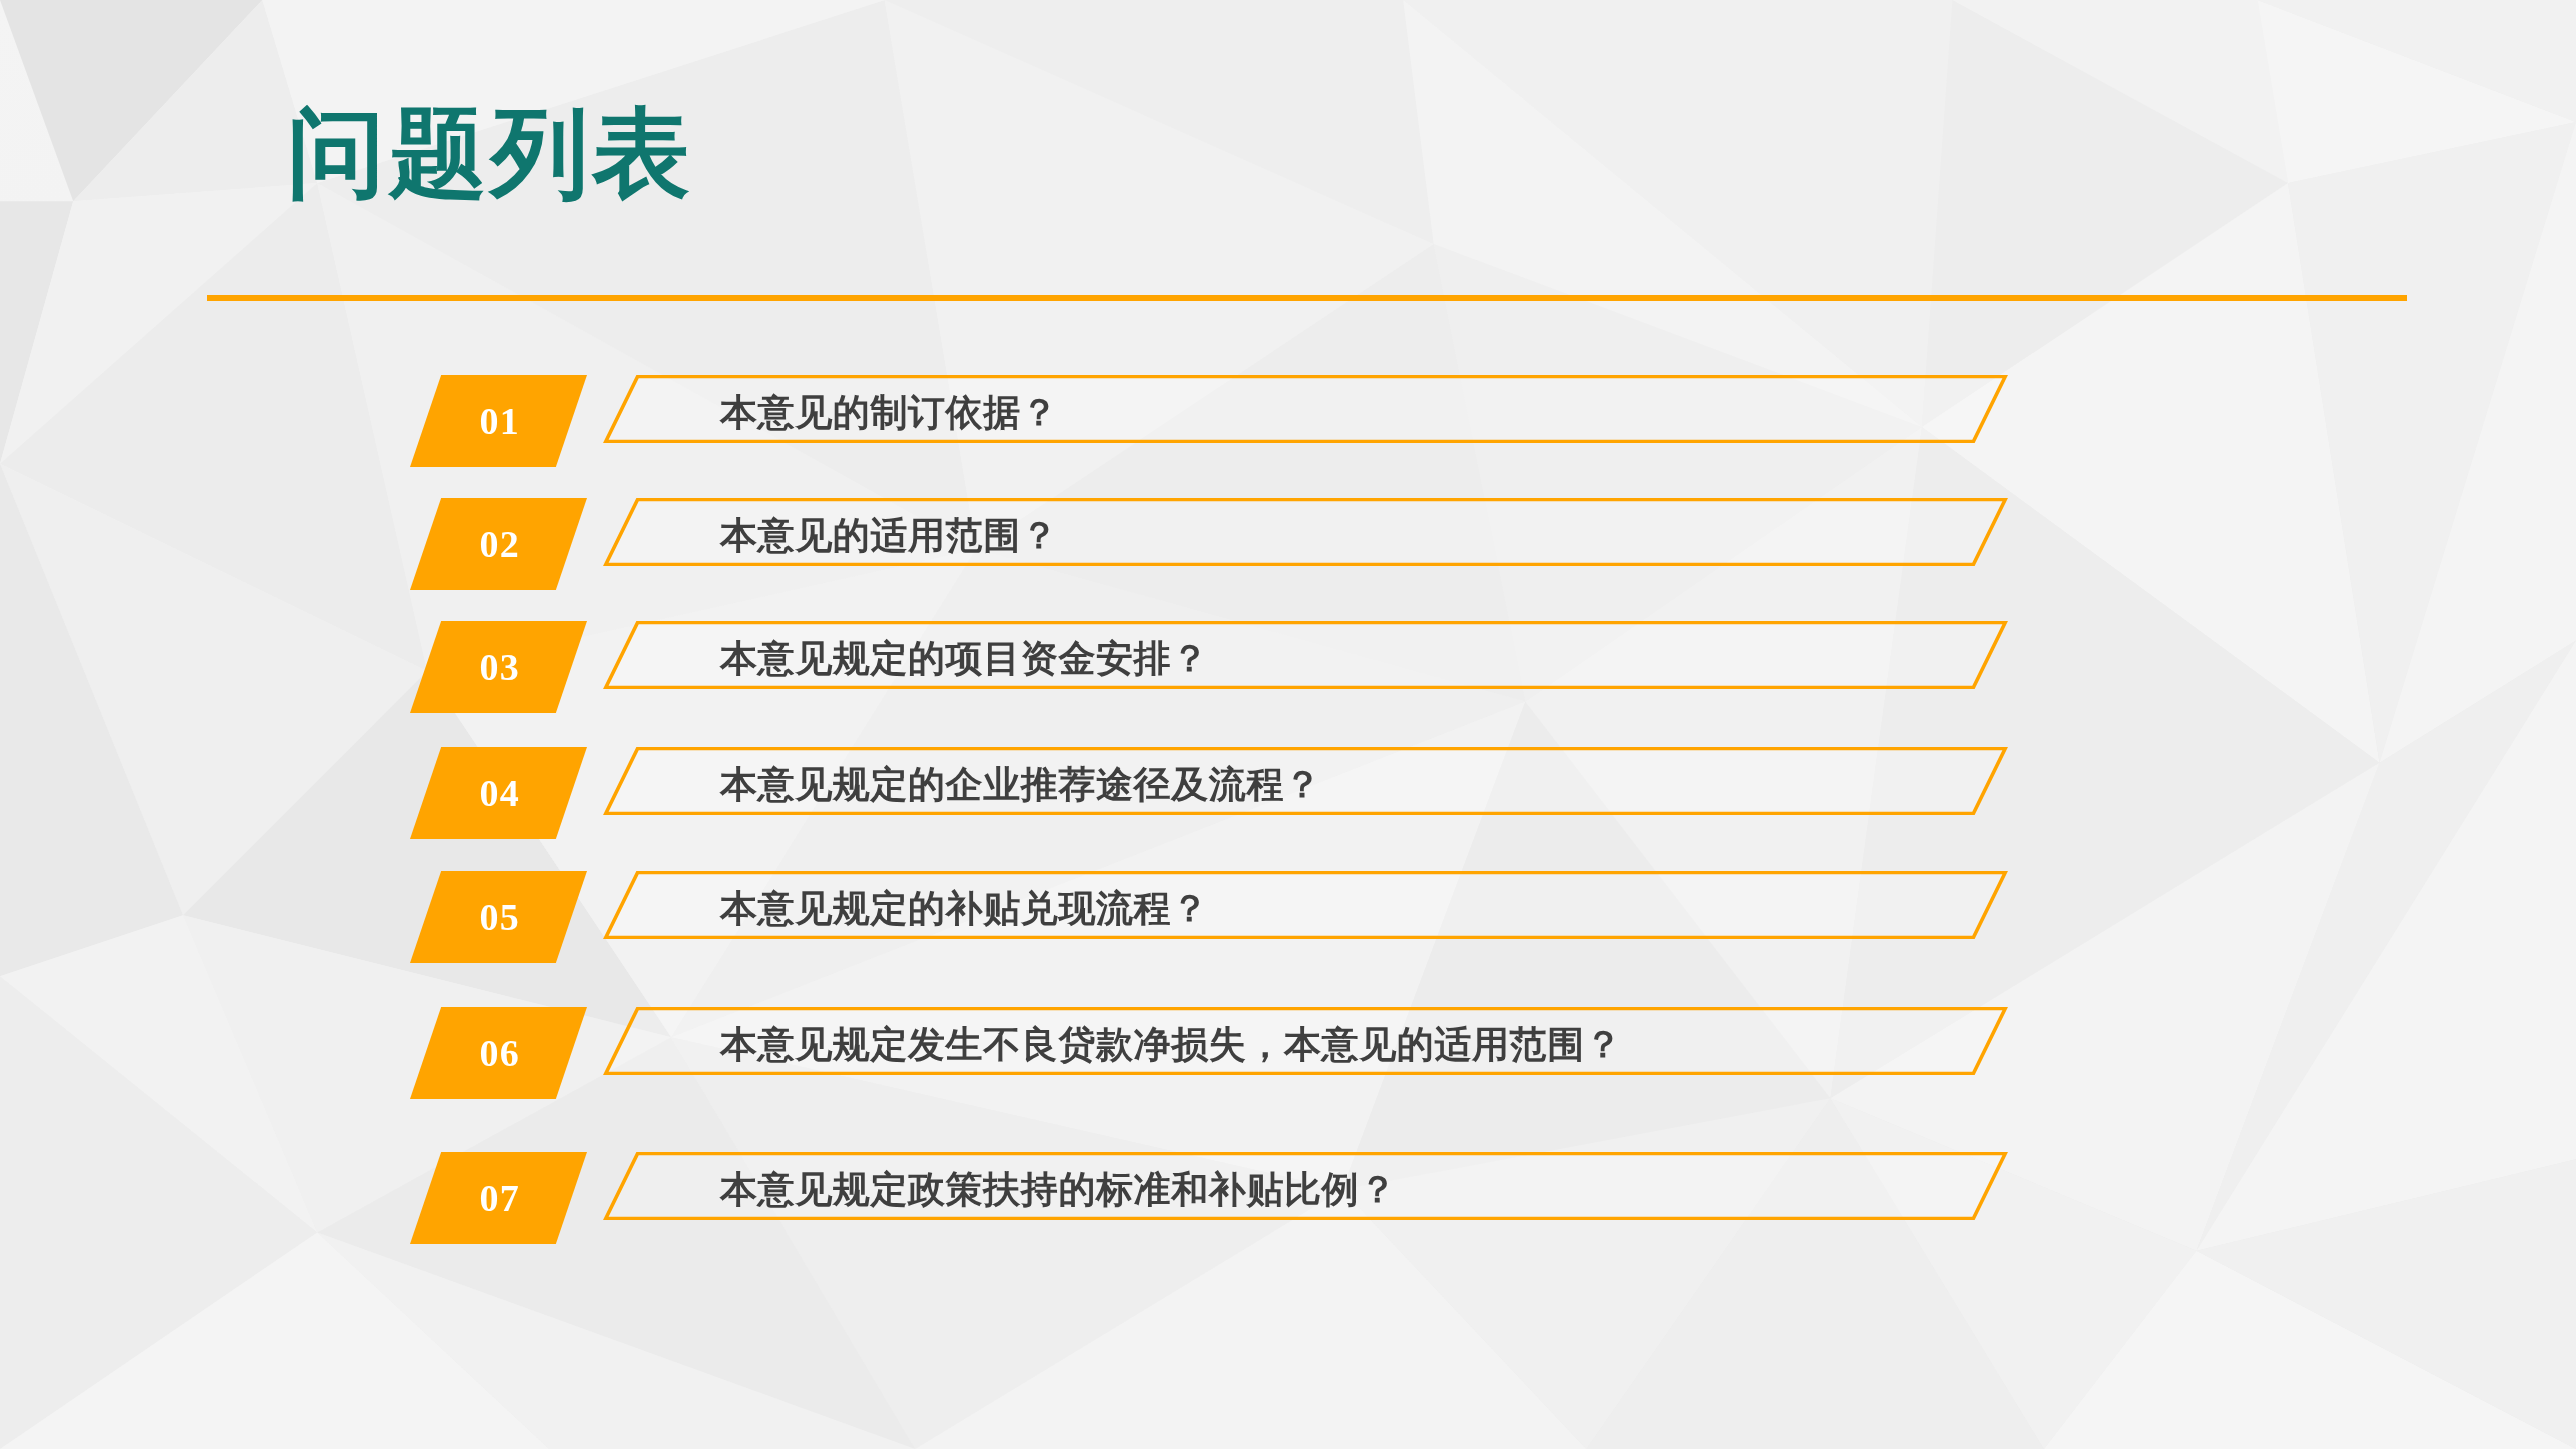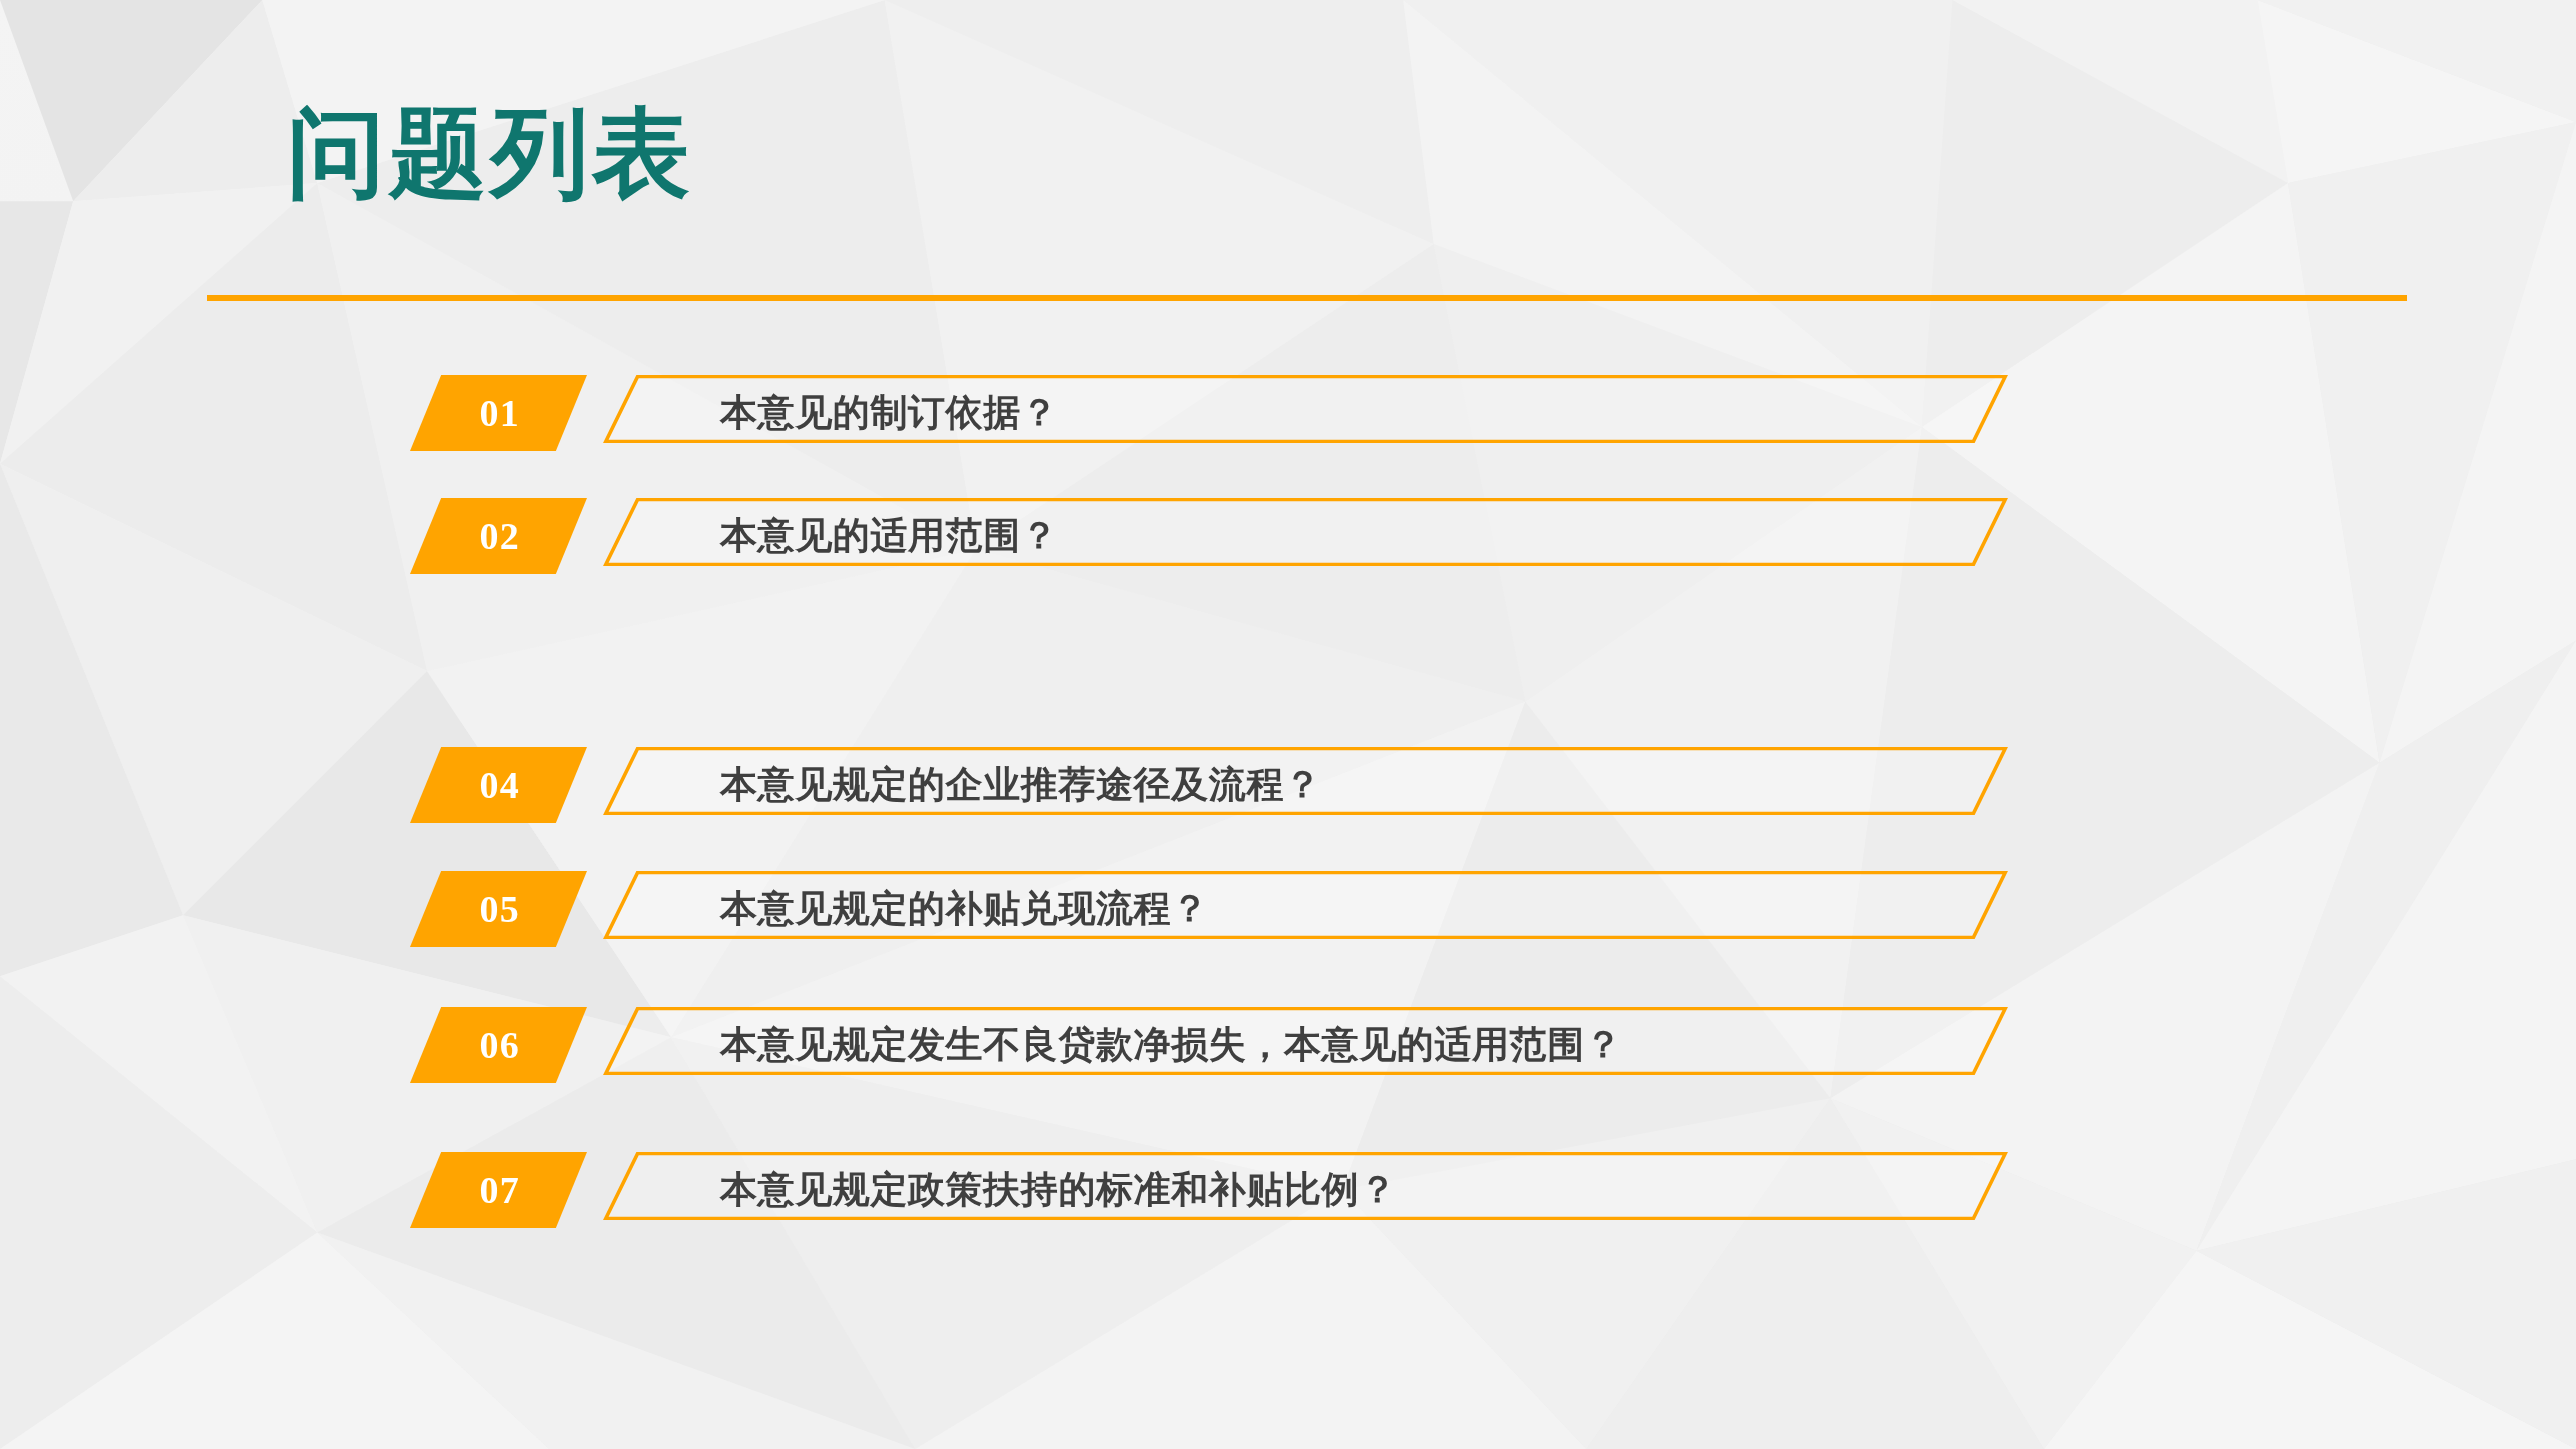--- a/index.html
+++ b/index.html
@@ -34,21 +34,21 @@
   }
 
   #question-list { position:absolute; left:0; top:0; width:2576px; height:1449px; }
 
   .q-row { position:absolute; left:0; width:2576px; height:76px; }
 
   
   .q-badge {
     position:absolute;
     left:410px; top:0;
-    width:177px; height:76px;
+    width:177px; height:92px;
     background:#FFA400;
     clip-path: polygon(17.6% 0, 100% 0, 82.4% 100%, 0 100%);
     display:flex;
     align-items:center;
     justify-content:center;
   }
   .q-num {
     font-family:"Liberation Serif", "DejaVu Serif", serif;
     font-size:38px;
     font-weight:700;
@@ -170,20 +170,31 @@
         <span class="q-num">02</span>
       </div>
       <div class="q-box">
         <svg class="q-box-shape" viewBox="0 0 2300 125" preserveAspectRatio="none">
           <polygon points="55,3 2297,3 2245,122 3,122"></polygon>
         </svg>
         <span class="q-text">本意见的适用范围？</span>
       </div>
     </div>
 
+    <div class="q-row" style="top:621px;">
+      <div class="q-badge">
+        <span class="q-num">03</span>
+      </div>
+      <div class="q-box">
+        <svg class="q-box-shape" viewBox="0 0 2300 125" preserveAspectRatio="none">
+          <polygon points="55,3 2297,3 2245,122 3,122"></polygon>
+        </svg>
+        <span class="q-text">本意见规定的项目资金安排？</span>
+      </div>
+    </div>
 
     <div class="q-row" style="top:747px;">
       <div class="q-badge">
         <span class="q-num">04</span>
       </div>
       <div class="q-box">
         <svg class="q-box-shape" viewBox="0 0 2300 125" preserveAspectRatio="none">
           <polygon points="55,3 2297,3 2245,122 3,122"></polygon>
         </svg>
         <span class="q-text">本意见规定的企业推荐途径及流程？</span>

